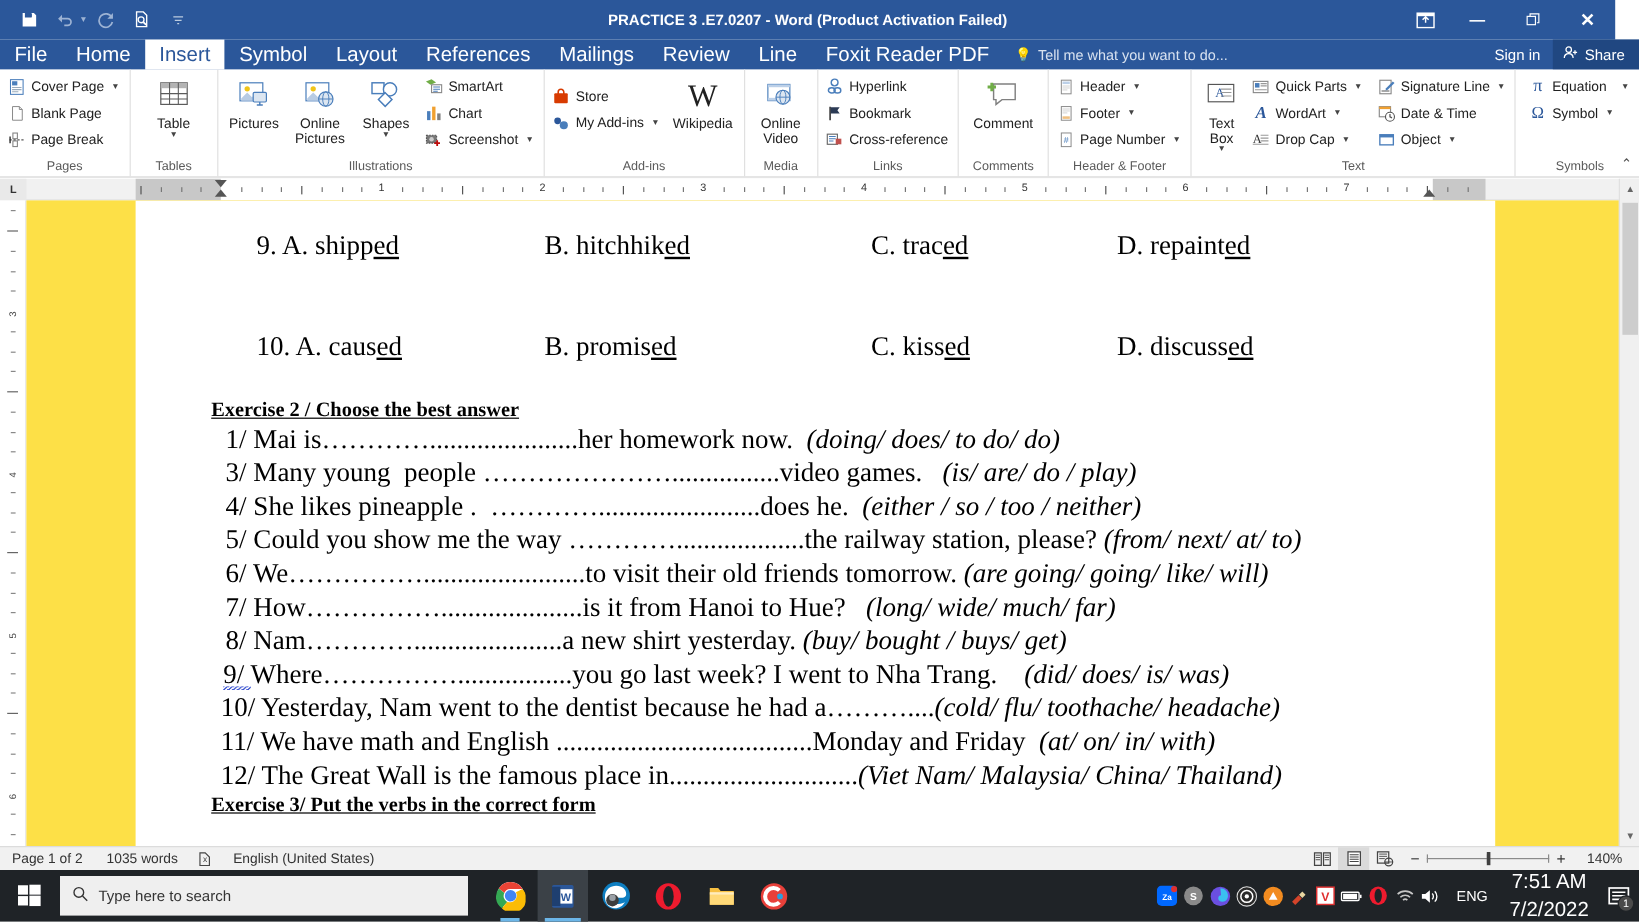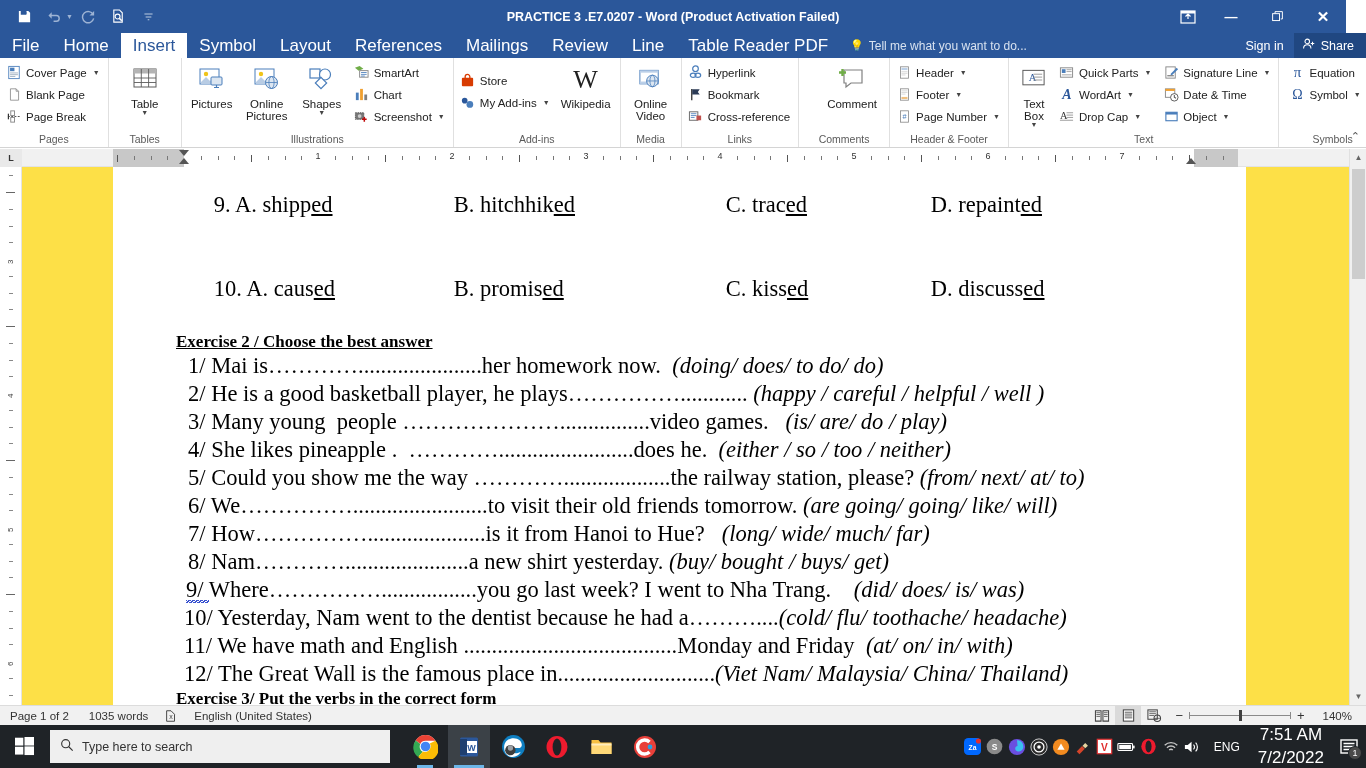--- a/index.html
+++ b/index.html
@@ -285,21 +285,21 @@
 <div id="tabstrip">
   <div class="tab">File</div>
   <div class="tab">Home</div>
   <div class="tab active">Insert</div>
   <div class="tab">Symbol</div>
   <div class="tab">Layout</div>
   <div class="tab">References</div>
   <div class="tab">Mailings</div>
   <div class="tab">Review</div>
   <div class="tab">Line</div>
-  <div class="tab">Table Reader PDF</div>
+  <div class="tab">Foxit Reader PDF</div>
   <div class="tell-me">
     <span class="tell-bulb">💡</span>
     <span>Tell me what you want to do...</span>
   </div>
   <div class="tab-right">
     <div class="signin">Sign in</div>
     <div class="sharebtn">
       <span>
         <svg width="14" height="14" viewBox="0 0 16 16">
             <circle cx="6" cy="5" r="2.6" fill="none" stroke="#fff" stroke-width="1.2"></circle>
@@ -527,21 +527,21 @@
           </span>
           <span>Cross-reference</span>
         </div>
       </div>
     </div>
     <div class="rgroup-label">Links</div>
   </div>
 
   <div class="rgroup" style="padding-left:8px;padding-right:8px;">
     <div class="rgroup-body" style="justify-content:center;">
-      <div class="big-btn" style="width:58px;margin-left:16px;">
+      <div class="big-btn" style="width:58px;">
         <span class="icon32">
           <svg width="28" height="26" viewBox="0 0 28 26">
               <path d="M6 3h18v13H13l-5 4v-4H6z" fill="#fff" stroke="#808080" stroke-width="1.2"></path>
               <path d="M4.5 2v7M1 5.5h7" stroke="#70ad47" stroke-width="2.4"></path>
             </svg>
         </span>
         <span class="lbl">Comment</span>
       </div>
     </div>
     <div class="rgroup-label">Comments</div>
@@ -807,21 +807,20 @@
     </div>
 
     <div class="dline">
       <span class="mcol" style="width:272px;padding-left:32px;"><span>10. A. caus</span><span class="u">ed</span></span><span class="mcol" style="width:272px;"><span>B. promis</span><span class="u">ed</span></span><span class="mcol" style="width:205px;"><span>C. kiss</span><span class="u">ed</span></span><span class="mcol"><span>D. discuss</span><span class="u">ed</span></span>
     </div>
 
     <div class="dline ex-head" style="padding-left:28px;">Exercise 2 / Choose the best answer</div>
 
     <div class="dline" style="padding-left:40px;"><span>1/ </span><span>Mai is…………......................her homework now.  </span><span class="ital">(doing/ does/ to do/ do)</span></div>
 
-    <div class="dline" style="padding-left:40px;"><span>2/ </span><span>He is a good basketball player, he plays……………............ </span><span class="ital">(happy / careful / helpful / well )</span></div>
 
     <div class="dline" style="padding-left:40px;"><span>3/ </span><span>Many young  people …………………................video games.   </span><span class="ital">(is/ are/ do / play)</span></div>
 
     <div class="dline" style="padding-left:40px;"><span>4/ </span><span>She likes pineapple .  …………........................does he.  </span><span class="ital">(either / so / too / neither)</span></div>
 
     <div class="dline" style="padding-left:40px;"><span>5/ </span><span>Could you show me the way …………...................the railway station, please? </span><span class="ital">(from/ next/ at/ to)</span></div>
 
     <div class="dline" style="padding-left:40px;"><span>6/ </span><span>We……………........................to visit their old friends tomorrow. </span><span class="ital">(are going/ going/ like/ will)</span></div>
 
     <div class="dline" style="padding-left:40px;"><span>7/ </span><span>How…………….....................is it from Hanoi to Hue?   </span><span class="ital">(long/ wide/ much/ far)</span></div>

